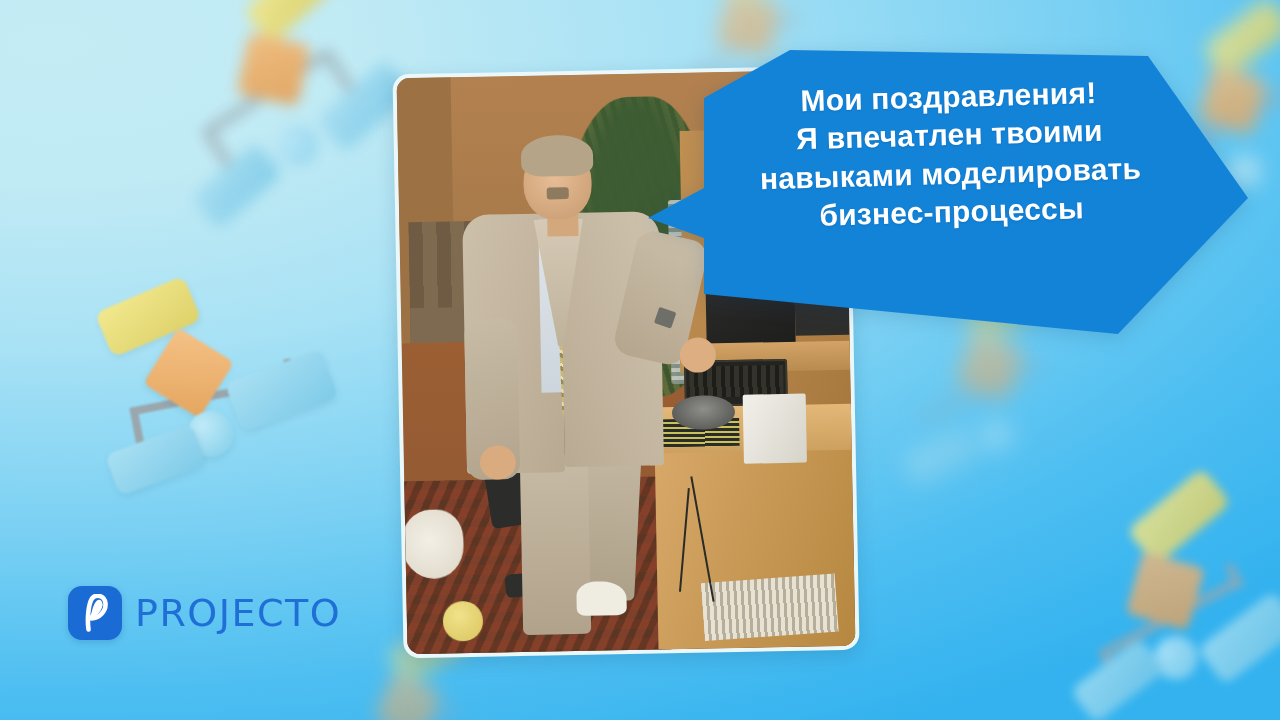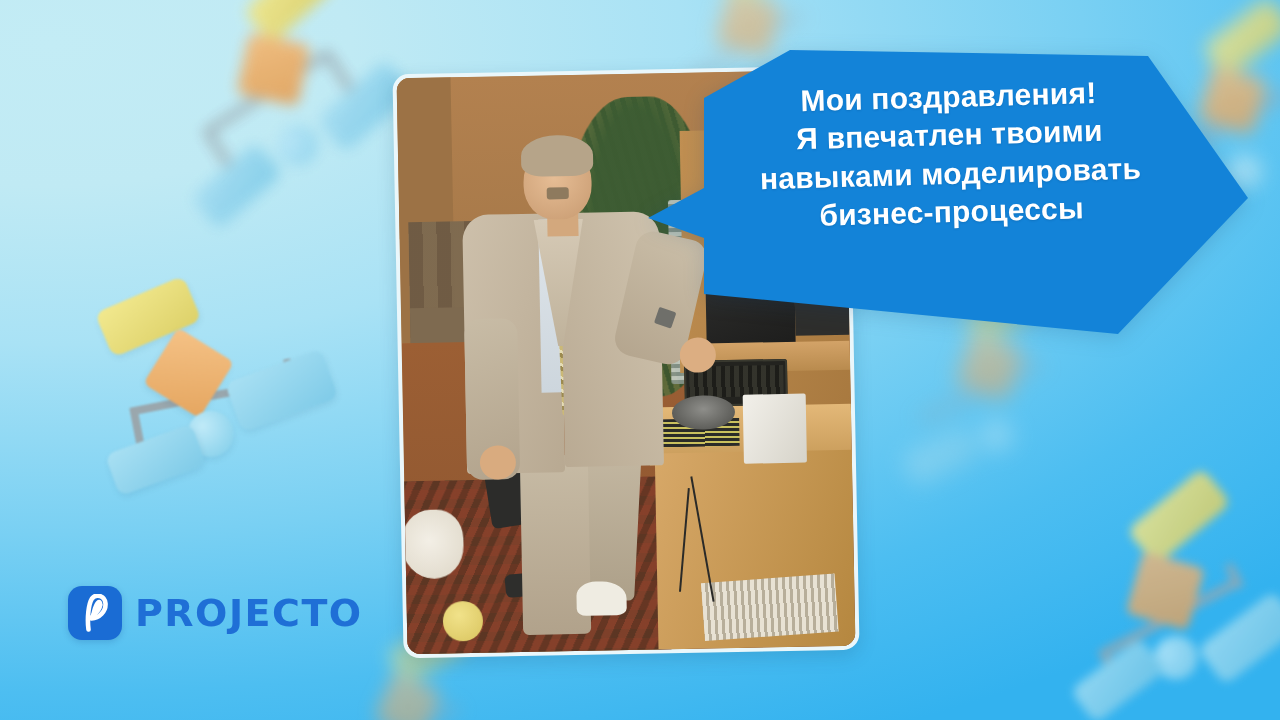--- a/index.html
+++ b/index.html
@@ -122,21 +122,21 @@
   }
 
   
   .logo{position:absolute;left:68px;top:586px;display:flex;align-items:center;gap:13px;}
   .logo-mark{
     width:54px;height:54px;border-radius:14px;background:#1a6cd4;
     display:flex;align-items:center;justify-content:center;
     box-shadow:0 2px 6px rgba(20,70,140,.22);
   }
   .logo-word{
-    font-size:38px;font-weight:bold;color:#1f6fd6;letter-spacing:1.5px;
+    font-size:38px;font-weight:normal;color:#1f6fd6;letter-spacing:1.5px;
     font-family:"DejaVu Sans","Liberation Sans",sans-serif;
   }
 </style>
 </head>
 <body>
 
 <div class="stage">
 
   <div class="motif m-topleft">
     <div class="line" style="left:46px;top:96px;width:150px;height:7px;"></div>

